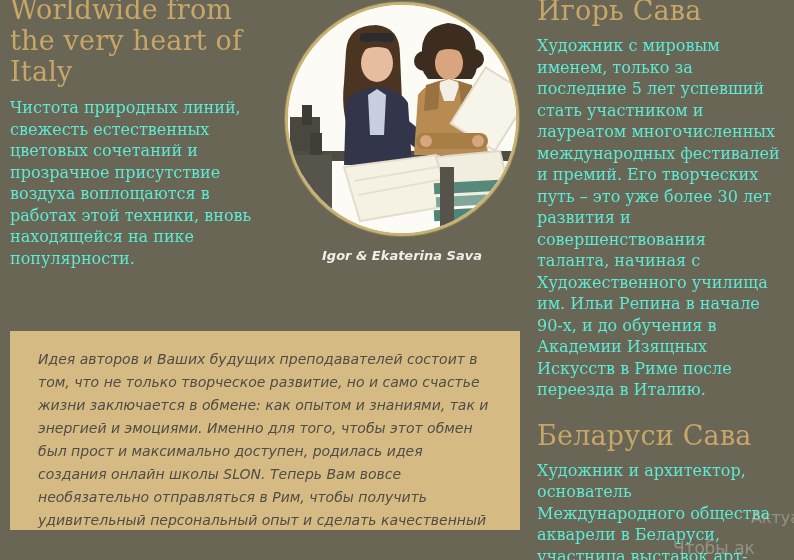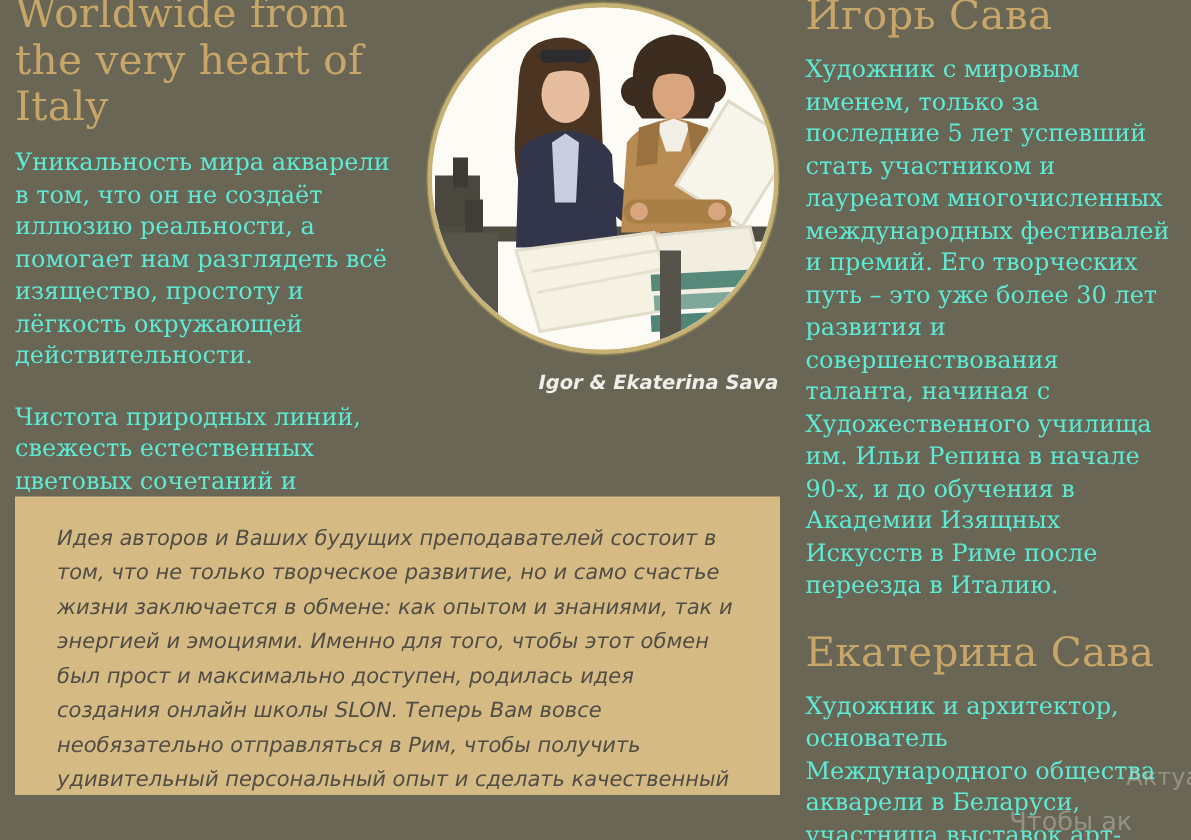--- a/index.html
+++ b/index.html
@@ -38,21 +38,21 @@
     width: 228px; height: 228px;
     border-radius: 50%;
     border: 3px solid #c6b274;
     box-shadow: 0 0 0 1px #8d8057;
     overflow: hidden;
     background: #fcfbf7;
   }
   .photo-circle svg { display: block; width: 228px; height: 228px; }
   .photo-caption {
     margin-top: 12px;
-    text-align: right;
+    text-align: center;
     color: #f0eee8;
     font-family: "DejaVu Sans", "Liberation Sans", sans-serif;
     font-style: italic;
     font-weight: 700;
     font-size: 13px;
   }
 
   
   .col-right {
     position: absolute; left: 537px; top: -5px; width: 245px;
@@ -89,21 +89,20 @@
   .watermark .wm1 { font-size: 16px; margin-left: 78px; margin-bottom: 11px; }
   .watermark .wm2 { font-size: 17px; }
 </style>
 </head>
 <body>
 
 <div class="page">
 
   <div class="col-left">
     <h1 class="gold">Worldwide from the very heart of Italy</h1>
-    <p class="body-text">Уникальность мира акварели в том, что он не создаёт иллюзию реальности, а помогает нам разглядеть всё изящество, простоту и лёгкость окружающей действительности.</p>
     <p class="body-text">Чистота природных линий, свежесть естественных цветовых сочетаний и прозрачное присутствие воздуха воплощаются в работах этой техники, вновь находящейся на пике популярности.</p>
   </div>
 
   <div class="photo-wrap">
     <div class="photo-circle">
       <svg viewBox="0 0 228 228" xmlns="http://www.w3.org/2000/svg" aria-hidden="true">
         <rect x="0" y="0" width="228" height="228" fill="#fcfbf5"></rect>
 
         <rect x="2" y="112" width="30" height="58" fill="#4a483e"></rect>
         <rect x="14" y="100" width="10" height="20" fill="#3d3b33"></rect>
@@ -159,21 +158,21 @@
 
         <rect x="0" y="150" width="44" height="78" fill="#56544b"></rect>
       </svg>
     </div>
     <div class="photo-caption">Igor &amp; Ekaterina Sava</div>
   </div>
 
   <div class="col-right">
     <h2 class="gold">Игорь Сава</h2>
     <p class="body-text">Художник с мировым именем, только за последние 5 лет успевший стать участником и лауреатом многочисленных международных фестивалей и премий. Его творческих путь – это уже более 30 лет развития и совершенствования таланта, начиная с Художественного училища им. Ильи Репина в начале 90-х, и до обучения в Академии Изящных Искусств в Риме после переезда в Италию.</p>
-    <h2 class="gold sect2">Екатерина Сава</h2>
+    <h2 class="gold sect2">Беларуси Сава</h2>
     <p class="body-text">Художник и архитектор, основатель Международного общества акварели в Беларуси, участница выставок арт-сообщества с 2009 года. За последние несколько лет её работы были отмечены на десятках крупнейших выставок и фестивалей в Европе, Северной и Южной Америке, Юго-Восточной Азии и СНГ. В Минске Екатерина основала Школу акварели, где к этому неповторимому искусству смогли приобщиться более двух тысяч студентов.</p>
   </div>
 
   <div class="highlight-box">
     <p>Идея авторов и Ваших будущих преподавателей состоит в том, что не только творческое развитие, но и само счастье жизни заключается в обмене: как опытом и знаниями, так и энергией и эмоциями. Именно для того, чтобы этот обмен был прост и максимально доступен, родилась идея создания онлайн школы SLON. Теперь Вам вовсе необязательно отправляться в Рим, чтобы получить удивительный персональный опыт и сделать качественный рывок в развитии своих творческих способностей.</p>
 
   </div>
 
   <div class="watermark">
     <div class="wm1">Актуальна</div>

